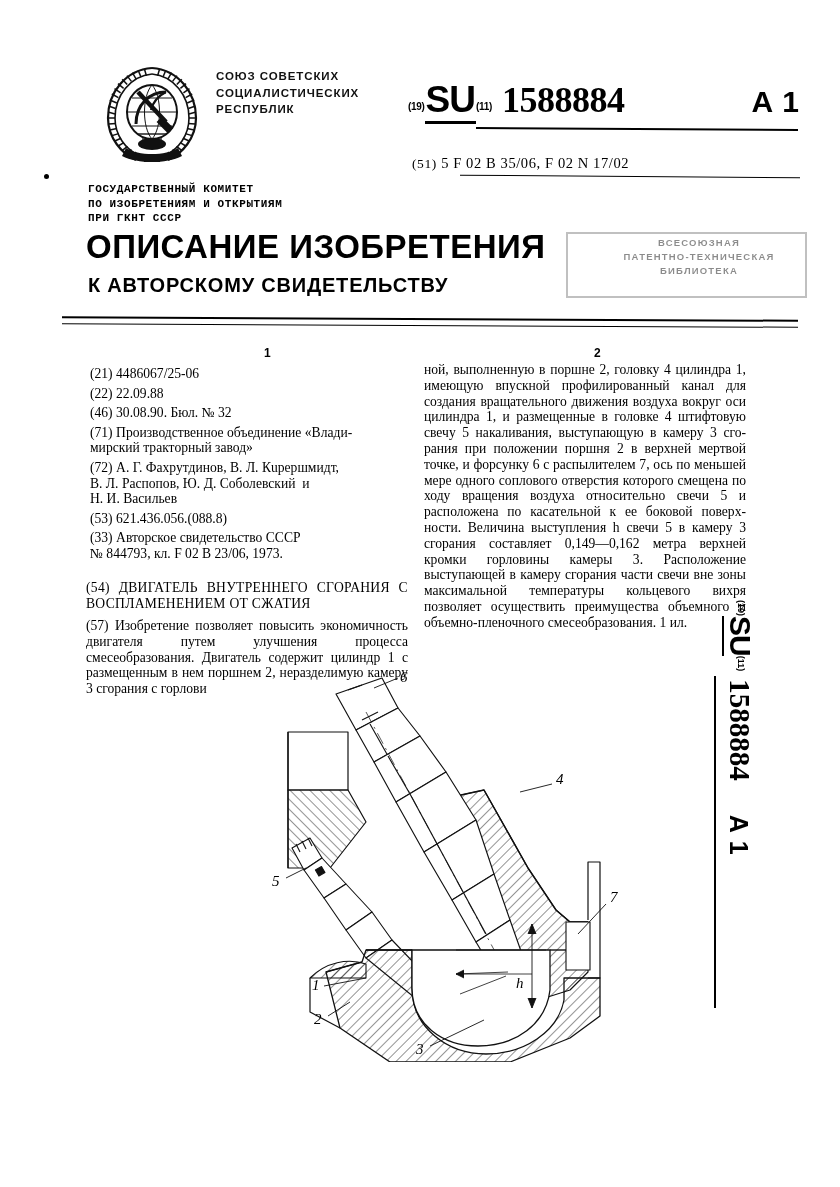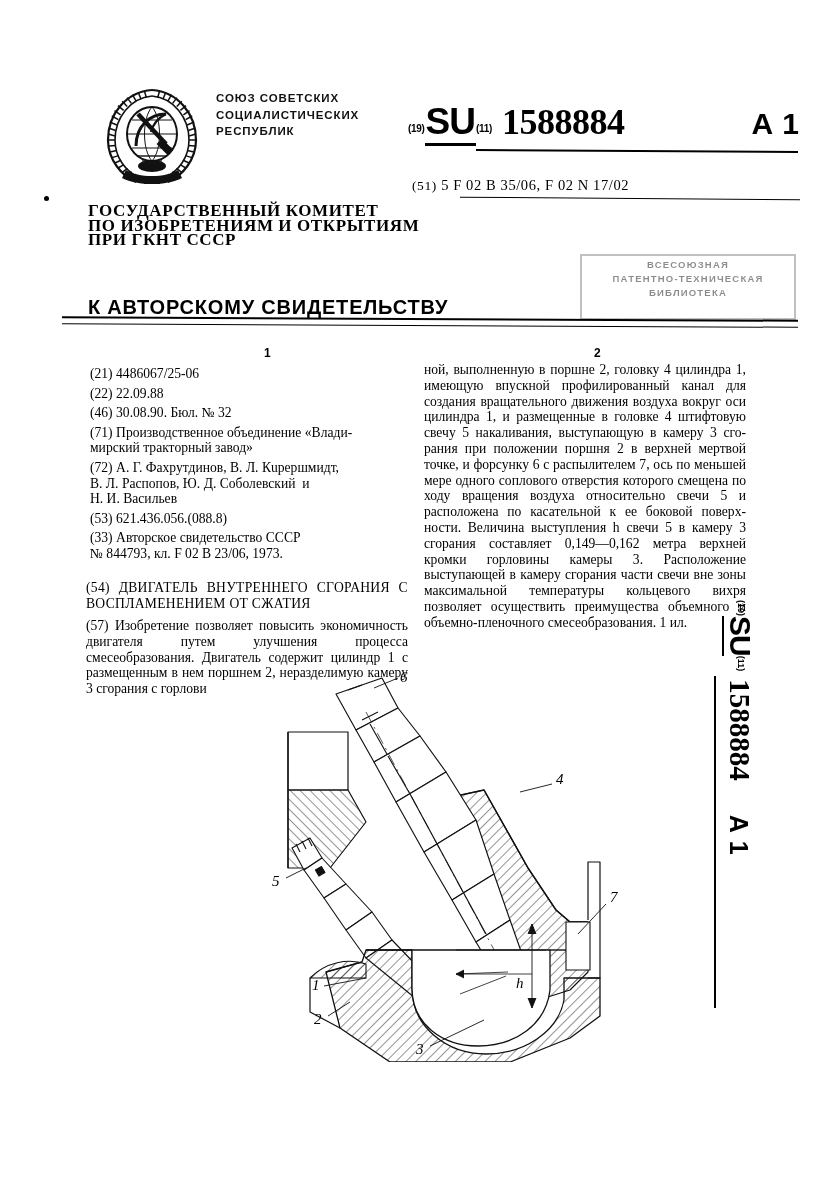--- a/index.html
+++ b/index.html
@@ -15,21 +15,21 @@
     background: #ffffff;
     color: #000000;
     font-family: "Liberation Serif", "DejaVu Serif", serif;
     overflow: hidden;
   }
 
   
   #header {
     position: absolute;
     left: 0; top: 0;
-    width: 840px; height: 320px; margin-top: 22px;
+    width: 840px; height: 320px;
   }
   #emblem {
     position: absolute;
     left: 96px; top: 52px;
     width: 112px; height: 116px;
   }
   #emblem svg { display: block; width: 112px; height: 116px; }
 
   #ussr-lines {
     position: absolute;
@@ -107,22 +107,22 @@
     position: absolute;
     left: 460px; top: 176px;
     width: 340px; height: 0;
     border-top: 1.6px solid #000;
     transform: rotate(0.45deg);
   }
 
   #committee {
     position: absolute;
     left: 88px; top: 182px;
-    font-family: Liberation Serif, serif;
-    font-size: 17px;
+    font-family: Liberation Mono, monospace;
+    font-size: 11px;
     font-weight: 700;
     letter-spacing: 0.6px;
     line-height: 14.5px;
   }
   #committee div { white-space: nowrap; }
 
   #opisanie {
     position: absolute;
     left: 86px; top: 228px;
     font-family: "Liberation Sans", "DejaVu Sans", sans-serif;
@@ -137,25 +137,26 @@
     font-family: "Liberation Sans", "DejaVu Sans", sans-serif;
     font-size: 20px;
     font-weight: 700;
     letter-spacing: 0.8px;
     white-space: nowrap;
   }
 
   
   #stamp {
     position: absolute;
-    left: 580px; top: 232px;
+    left: 566px; top: 232px;
     width: 212px; height: 62px;
     border: 2px solid rgba(0,0,0,0.55);
     opacity: 0.45;
     overflow: hidden;
+    padding-left: 25px;
   }
   #stamp .sline {
     font-family: "Liberation Sans", "DejaVu Sans", sans-serif;
     font-size: 9.5px;
     font-weight: 700;
     letter-spacing: 1.2px;
     text-align: center;
     color: #000;
     margin-top: 3px;
     filter: blur(0.55px);
@@ -410,20 +411,21 @@
       <span>5 F 02 B 35/06, F 02 N 17/02</span>
     </div>
     <div id="ipc-rule"></div>
 
     <div id="committee">
       <div>ГОСУДАРСТВЕННЫЙ КОМИТЕТ</div>
       <div>ПО ИЗОБРЕТЕНИЯМ И ОТКРЫТИЯМ</div>
       <div>ПРИ ГКНТ СССР</div>
     </div>
 
+    <div id="opisanie">ОПИСАНИЕ ИЗОБРЕТЕНИЯ</div>
     <div id="svidetelstvu">К АВТОРСКОМУ СВИДЕТЕЛЬСТВУ</div>
 
     <div id="stamp">
       <div class="sline">ВСЕСОЮЗНАЯ</div>
       <div class="sline">ПАТЕНТНО-ТЕХНИЧЕСКАЯ</div>
       <div class="sline">БИБЛИОТЕКА</div>
     </div>
 
     <div id="edge-dot"></div>
   </div>

